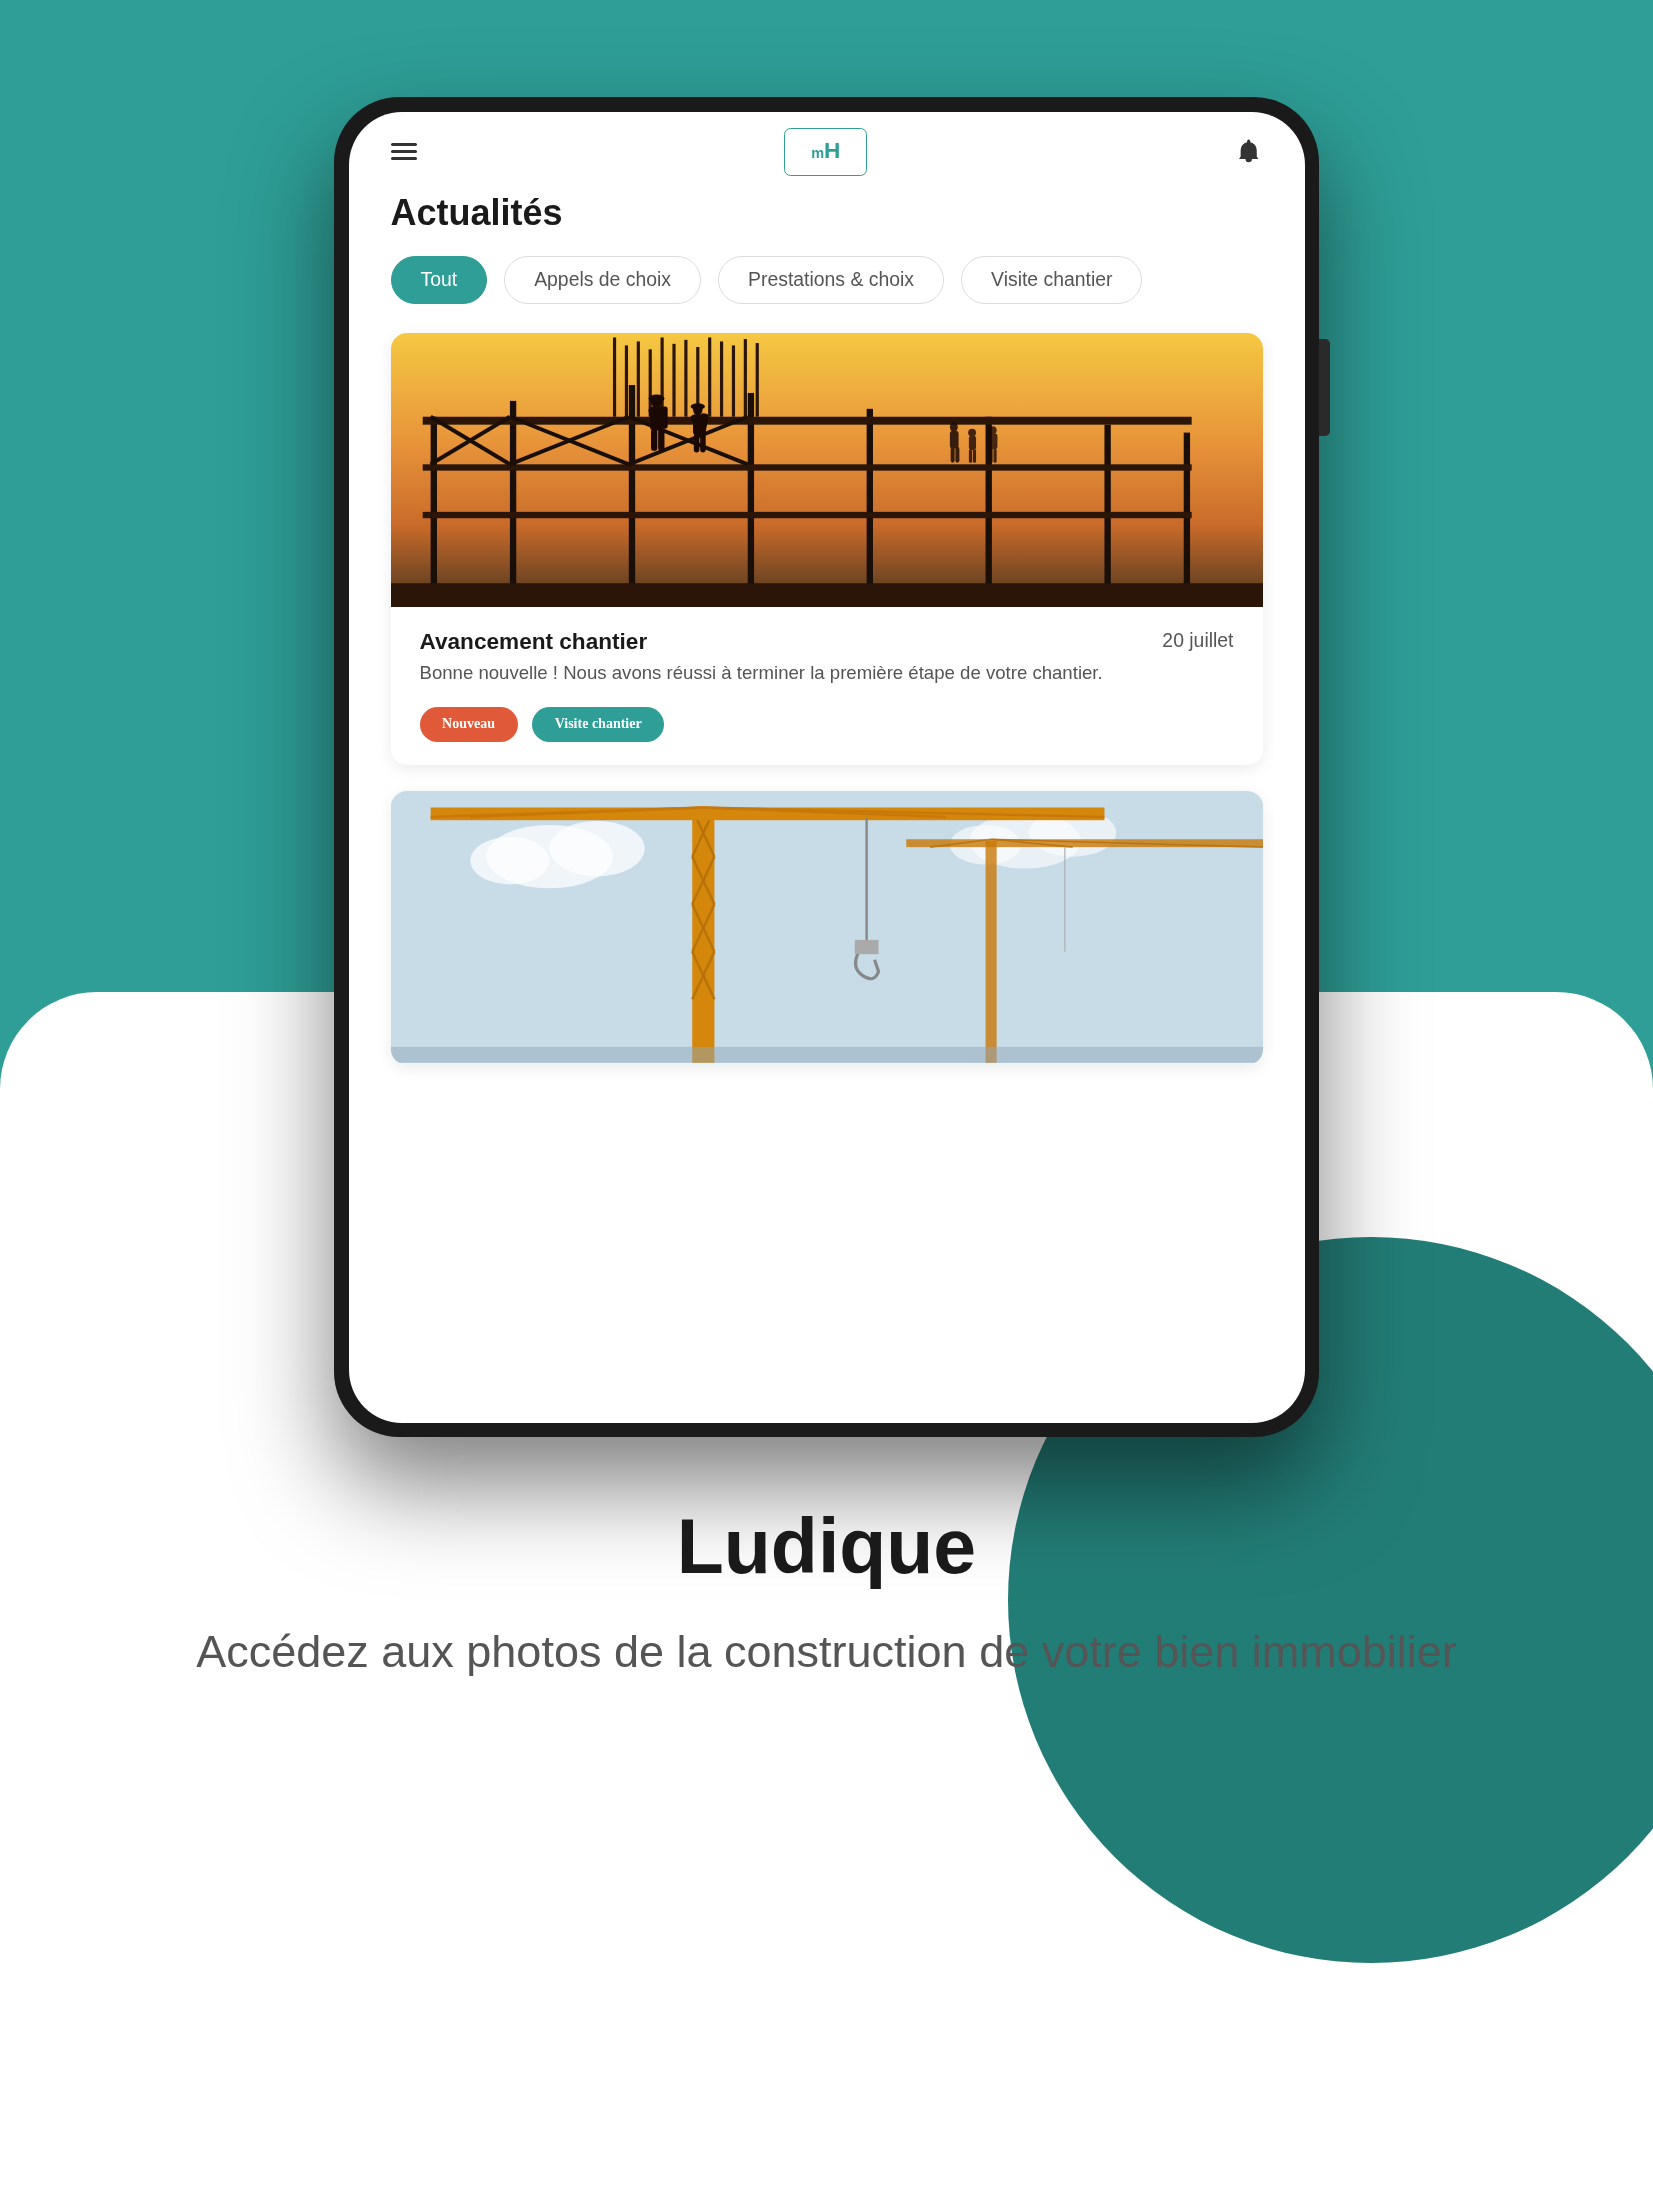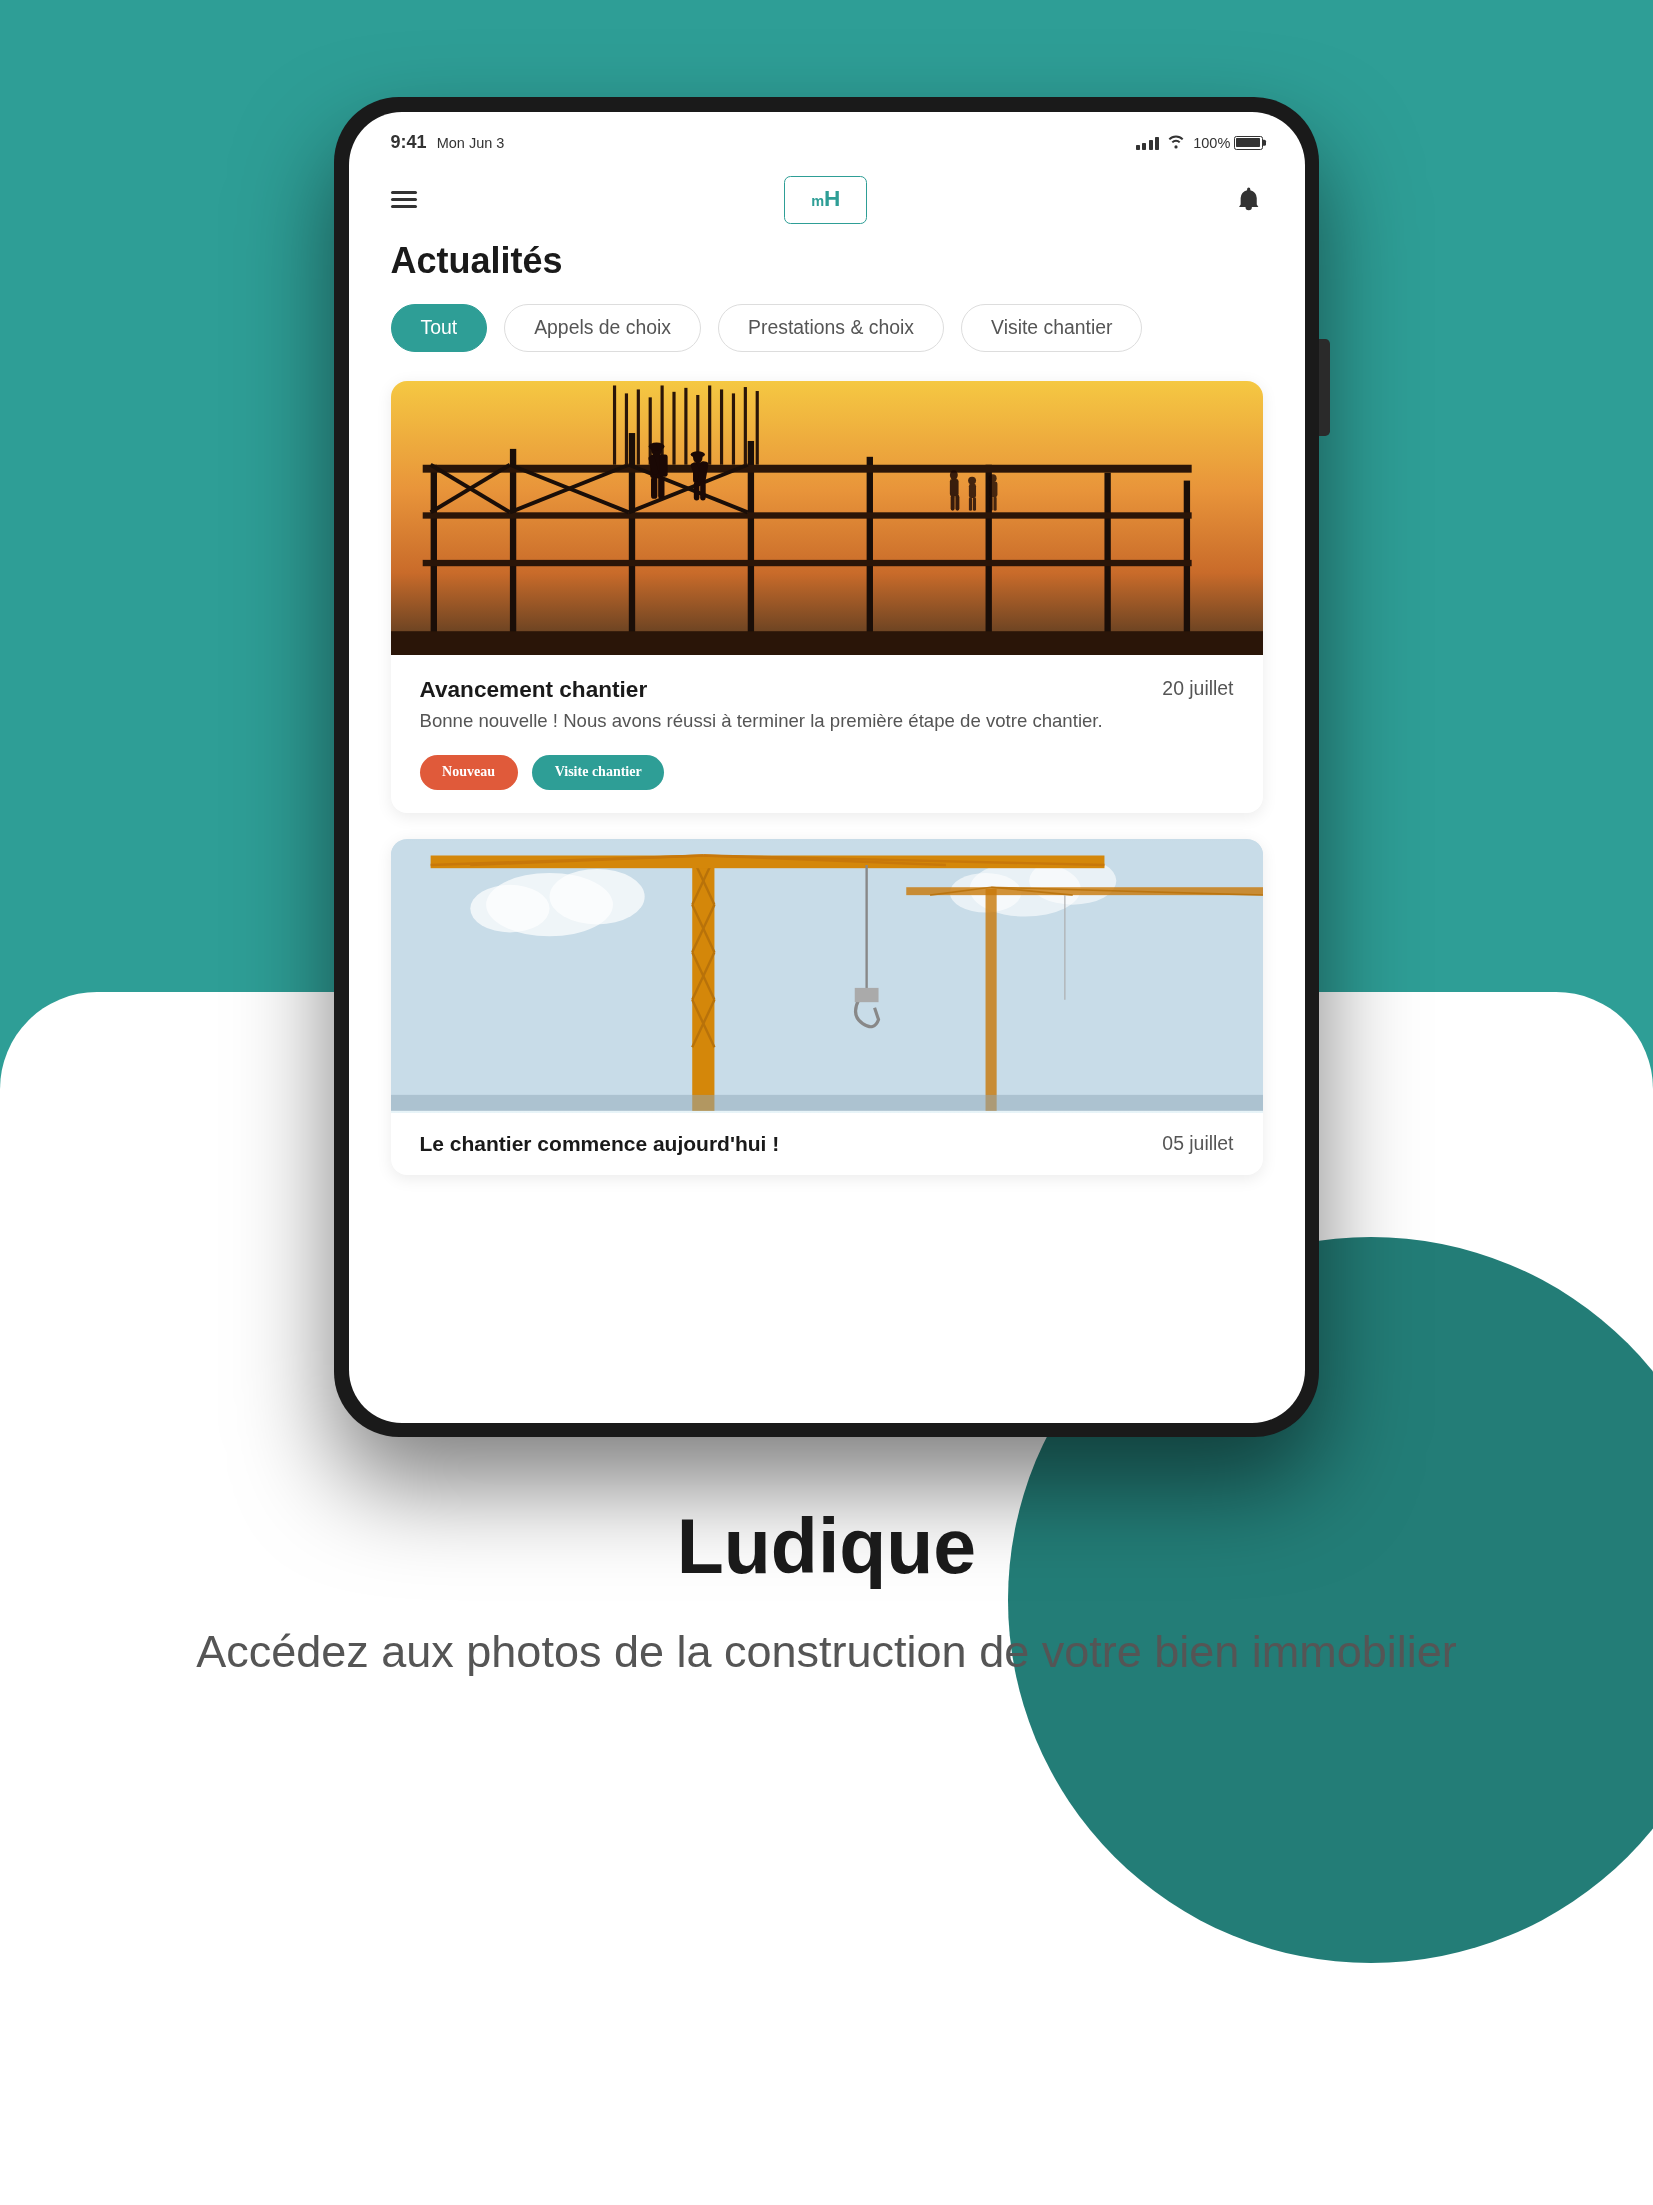--- a/index.html
+++ b/index.html
@@ -384,45 +384,20 @@
 </head>
 <body>
 
 <div class="bg-wave"></div>
 <div class="bg-teal-curve"></div>
 
 <div class="tablet-wrapper">
   <div class="tablet-outer">
     <div class="tablet-screen">
 
-      <div class="status-bar">
-        <div>
-          <span class="status-time">9:41</span>
-          <span class="status-time" style="font-size:14.5px; font-weight:400; margin-left:6.5px;">Mon Jun 3</span>
-        </div>
-        <div class="status-icons">
-          <div class="signal-bars">
-            <span></span>
-              <span></span>
-              <span></span>
-              <span></span>
-          </div>
-          <span style="font-size:14.5px; color:#333;">
-            <svg width="18" height="14.5" viewBox="0 0 22 18">
-                <path d="M11 14a2 2 0 1 1 0 4 2 2 0 0 1 0-4zm-5.5-4.5a7.8 7.8 0 0 1 11 0l-1.8 1.8a5.3 5.3 0 0 0-7.4 0L5.5 9.5zm-3.7-3.7a12.5 12.5 0 0 1 18.4 0l-1.8 1.8a10 10 0 0 0-14.8 0L1.8 5.8z" fill="#333"></path>
-              </svg>
-          </span>
-          <div class="battery-container">
-            <span class="battery-text">100%</span>
-            <div class="battery-shape">
-              <div class="battery-fill"></div>
-            </div>
-          </div>
-        </div>
-      </div>
 
       <div class="app-header">
         <div class="hamburger-icon">
           <span></span>
             <span></span>
             <span></span>
         </div>
 
         <div class="logo-container">
           <div class="logo-text">
@@ -589,24 +564,20 @@
               <line x1="757" y1="58" x2="680" y2="68" stroke="#b87008" stroke-width="2" opacity="0.8"></line>
               <line x1="757" y1="58" x2="860" y2="68" stroke="#b87008" stroke-width="2" opacity="0.8"></line>
               <line x1="757" y1="58" x2="1100" y2="68" stroke="#b87008" stroke-width="2" opacity="0.8"></line>
 
               <line x1="850" y1="68" x2="850" y2="200" stroke="#aaa" stroke-width="2" opacity="0.7"></line>
 
               <rect x="0" y="320" width="1100" height="20" fill="#8fa8b8" opacity="0.5"></rect>
             </svg>
           </div>
 
-          <div class="news-card-bottom">
-            <span class="news-card-bottom-title">Le chantier commence aujourd'hui !</span>
-            <span class="news-card-bottom-date">05 juillet</span>
-          </div>
         </div>
 
       </div>
     </div>
   </div>
 </div>
 
 <div class="bottom-section">
   <h2 class="bottom-heading">Ludique</h2>
   <p class="bottom-subtext">Accédez aux photos de la construction de votre bien immobilier</p>

